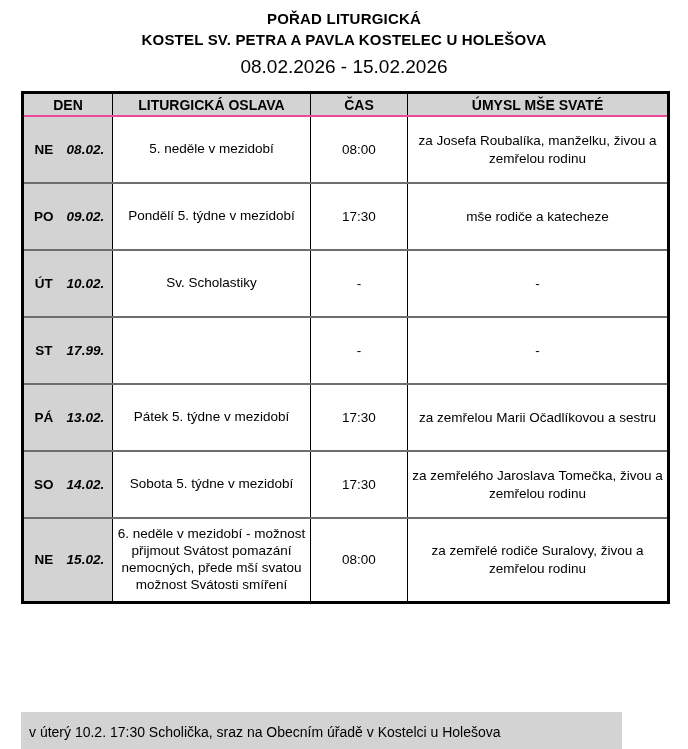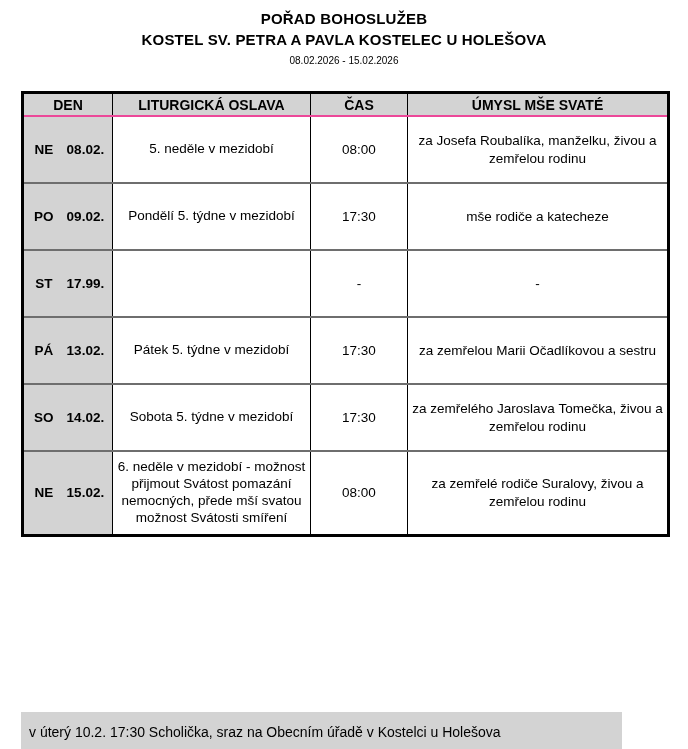--- a/index.html
+++ b/index.html
@@ -20,21 +20,21 @@
     padding-top: 9px;
     text-align: center;
     line-height: 1.38;
   }
   .title-line1, .title-line2 {
     font-size: 15px;
     font-weight: bold;
     letter-spacing: 0.2px;
   }
   .date-range {
-    font-size: 10px;
+    font-size: 19px;
     margin-top: 4px;
   }
   table.schedule {
     position: absolute;
     left: 21px;
     top: 91px;
     width: 646px;
     border-collapse: collapse;
     table-layout: fixed;
     border: 3px solid #000000;
@@ -72,20 +72,21 @@
     padding-left: 7px;
     white-space: nowrap;
   }
   td.day-cell .day-abbr {
     display: inline-block;
     min-width: 24px;
   }
   td.day-cell .day-date {
     display: inline-block;
     margin-left: 7px;
+    font-style: italic;
   }
   td.celebration-cell { line-height: 1.25; }
   td.intention-cell { line-height: 1.3; }
   .footer-note {
     position: absolute;
     left: 21px;
     top: 712px;
     width: 601px;
     height: 40px;
     background: #d3d3d3;
@@ -95,21 +96,21 @@
     box-sizing: border-box;
     font-size: 14px;
   }
 </style>
 </head>
 <body>
 
 <div class="page">
 
   <div class="doc-header">
-    <div class="title-line1">POŘAD BOHOSLUŽEB</div>
+    <div class="title-line1">POŘAD LITURGICKÁ</div>
     <div class="title-line2">KOSTEL SV. PETRA A PAVLA KOSTELEC U HOLEŠOVA</div>
     <div class="date-range">08.02.2026 - 15.02.2026</div>
   </div>
 
   <table class="schedule">
     <colgroup>
       <col style="width:90px">
       <col style="width:198px">
       <col style="width:97px">
       <col style="width:261px">
@@ -136,20 +137,29 @@
     <tr>
       <td class="day-cell">
         <span class="day-abbr">PO</span>
         <span class="day-date">09.02.</span>
       </td>
       <td class="celebration-cell">Pondělí 5. týdne v mezidobí</td>
       <td class="time-cell">17:30</td>
       <td class="intention-cell">mše rodiče a katecheze</td>
     </tr>
 
+    <tr>
+      <td class="day-cell">
+        <span class="day-abbr">ÚT</span>
+        <span class="day-date">10.02.</span>
+      </td>
+      <td class="celebration-cell">Sv. Scholastiky</td>
+      <td class="time-cell">-</td>
+      <td class="intention-cell">-</td>
+    </tr>
 
     <tr>
       <td class="day-cell">
         <span class="day-abbr">ST</span>
         <span class="day-date">17.99.</span>
       </td>
       <td class="celebration-cell"></td>
       <td class="time-cell">-</td>
       <td class="intention-cell">-</td>
     </tr>

